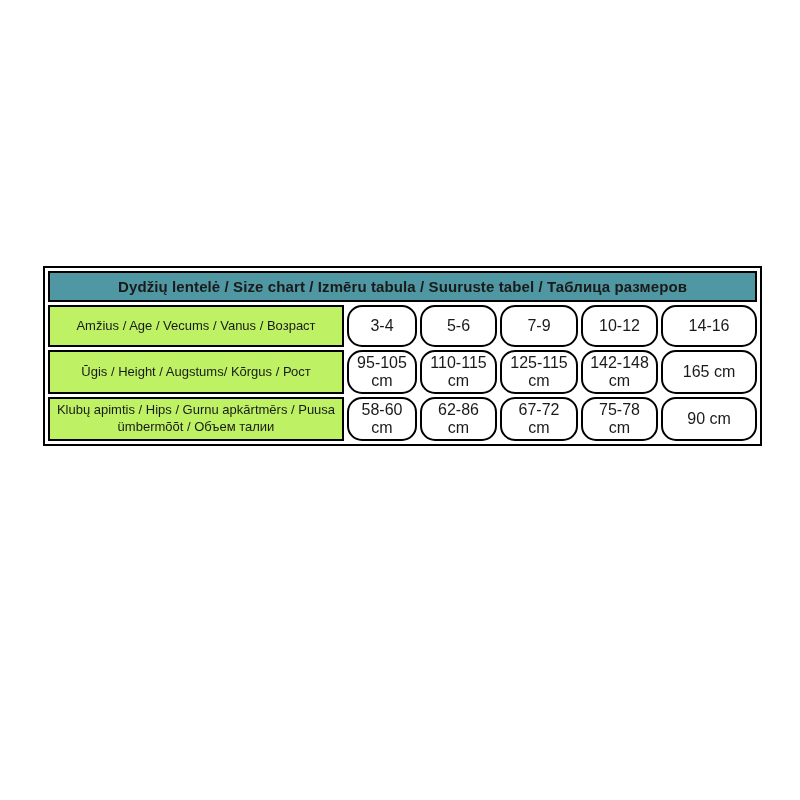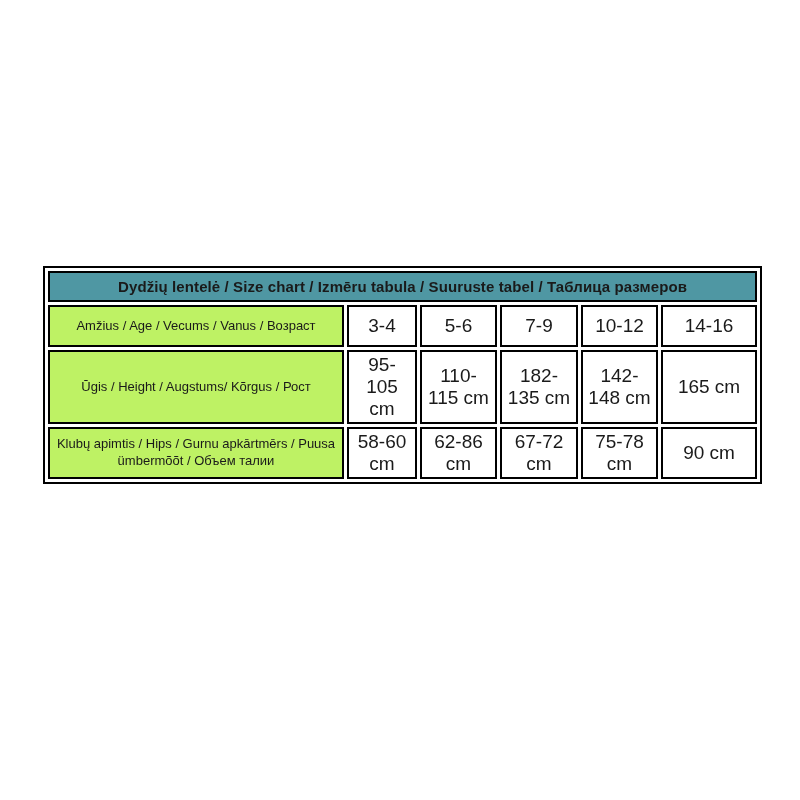--- a/index.html
+++ b/index.html
@@ -43,22 +43,23 @@
     letter-spacing: 0.1px;
   }
   td.label-cell {
     background: #bef264;
     font-size: 13px;
     line-height: 1.3;
     height: 34px;
   }
   td.value-cell {
     background: #ffffff;
-    font-size: 19px;
+    font-size: 16px;
     height: 34px;
+    border-radius: 15px;
   }
 </style>
 </head>
 <body>
 
 <div class="page">
   <table class="size-chart">
     <colgroup>
       <col style="width:296px">
       <col style="width:70px">
@@ -78,21 +79,21 @@
         <td class="value-cell">5-6</td>
         <td class="value-cell">7-9</td>
         <td class="value-cell">10-12</td>
         <td class="value-cell">14-16</td>
       </tr>
 
       <tr>
         <td class="label-cell">Ūgis / Height / Augstums/ Kõrgus / Рост</td>
         <td class="value-cell">95-105 cm</td>
         <td class="value-cell">110-115 cm</td>
-        <td class="value-cell">182-135 cm</td>
+        <td class="value-cell">125-115 cm</td>
         <td class="value-cell">142-148 cm</td>
         <td class="value-cell">165 cm</td>
       </tr>
 
 
 
       <tr>
         <td class="label-cell">Klubų apimtis / Hips / Gurnu apkārtmērs / Puusa ümbermõõt / Объем талии</td>
         <td class="value-cell">58-60 cm</td>
         <td class="value-cell">62-86 cm</td>

